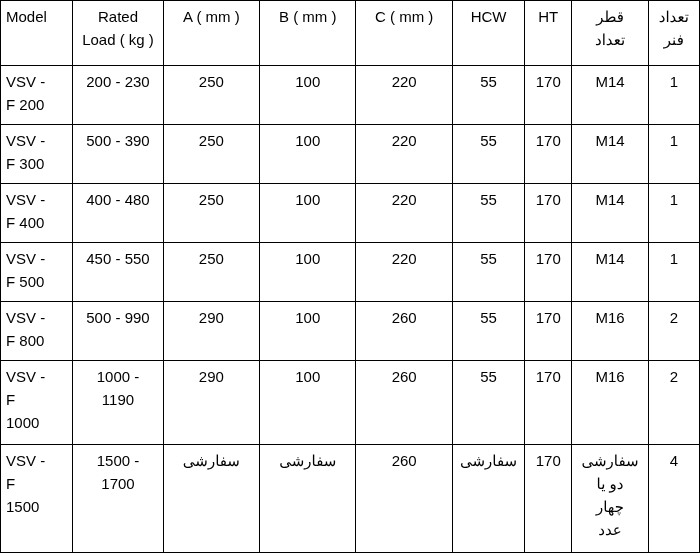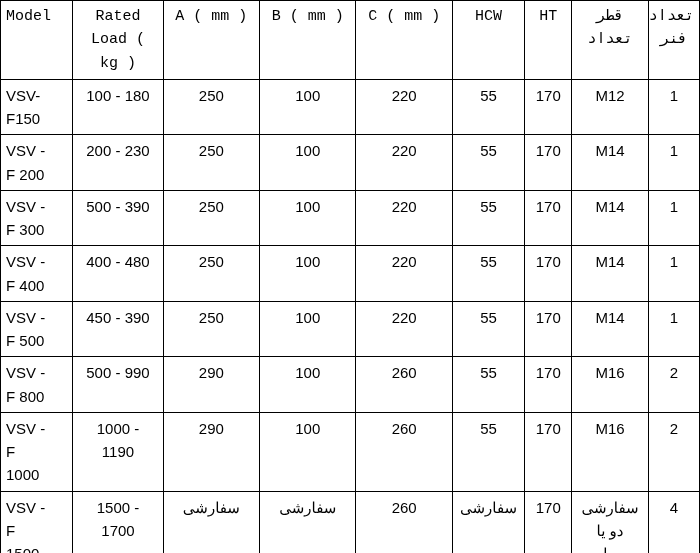--- a/index.html
+++ b/index.html
@@ -40,21 +40,20 @@
   col.c-ht     { width: 47px; }
   col.c-hole   { width: 76px; }
   col.c-count  { width: 51px; }
 
   
   thead th {
     text-align: center;
     vertical-align: top;
     padding-top: 6px;
     height: 56px;
-    font-family: Liberation Mono, monospace;
   }
   th.left-al { text-align: left; padding-left: 8px; }
   .rtl { direction: rtl; unicode-bidi: embed; }
 
   
   tbody td { text-align: center; }
   td.model-cell {
     text-align: left;
     padding-left: 8px;
     white-space: pre-line;
@@ -108,32 +107,20 @@
         <span class="hdr-line2">تعداد</span>
       </th>
       <th class="rtl">
         <span>تعداد</span>
         <span class="hdr-line2">فنر</span>
       </th>
     </tr>
   </thead>
   <tbody>
     <tr>
-      <td class="model-cell">VSV-
-F150</td>
-      <td class="load-cell">100 - 180</td>
-      <td>250</td>
-      <td>100</td>
-      <td>220</td>
-      <td>55</td>
-      <td>170</td>
-      <td class="hole-cell rtl">M12</td>
-      <td>1</td>
-    </tr>
-    <tr>
       <td class="model-cell">VSV -
 F 200</td>
       <td class="load-cell">200 - 230</td>
       <td>250</td>
       <td>100</td>
       <td>220</td>
       <td>55</td>
       <td>170</td>
       <td class="hole-cell rtl">M14</td>
       <td>1</td>
@@ -158,21 +145,21 @@
       <td>100</td>
       <td>220</td>
       <td>55</td>
       <td>170</td>
       <td class="hole-cell rtl">M14</td>
       <td>1</td>
     </tr>
     <tr>
       <td class="model-cell">VSV -
 F 500</td>
-      <td class="load-cell">450 - 390</td>
+      <td class="load-cell">450 - 550</td>
       <td>250</td>
       <td>100</td>
       <td>220</td>
       <td>55</td>
       <td>170</td>
       <td class="hole-cell rtl">M14</td>
       <td>1</td>
     </tr>
     <tr>
       <td class="model-cell">VSV -

